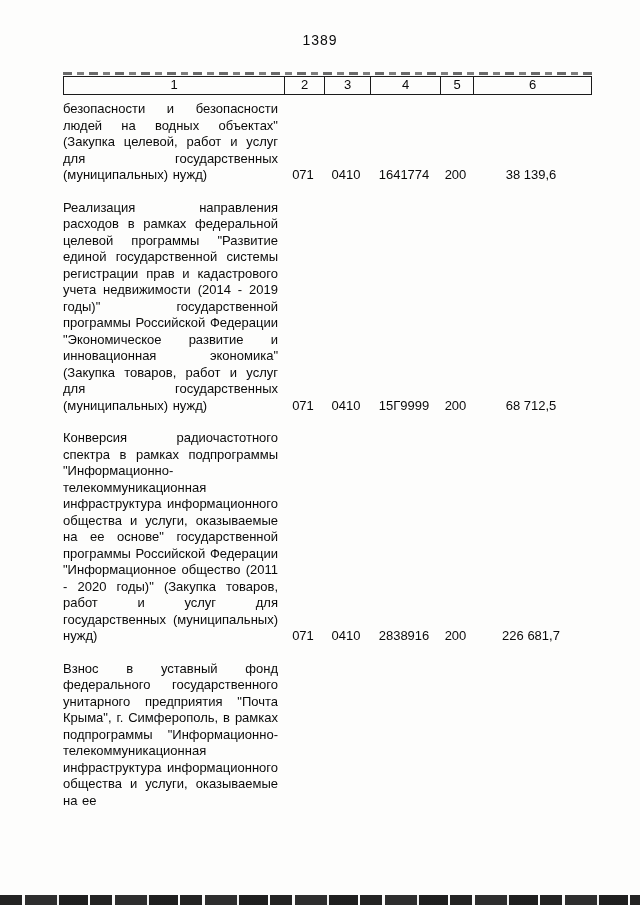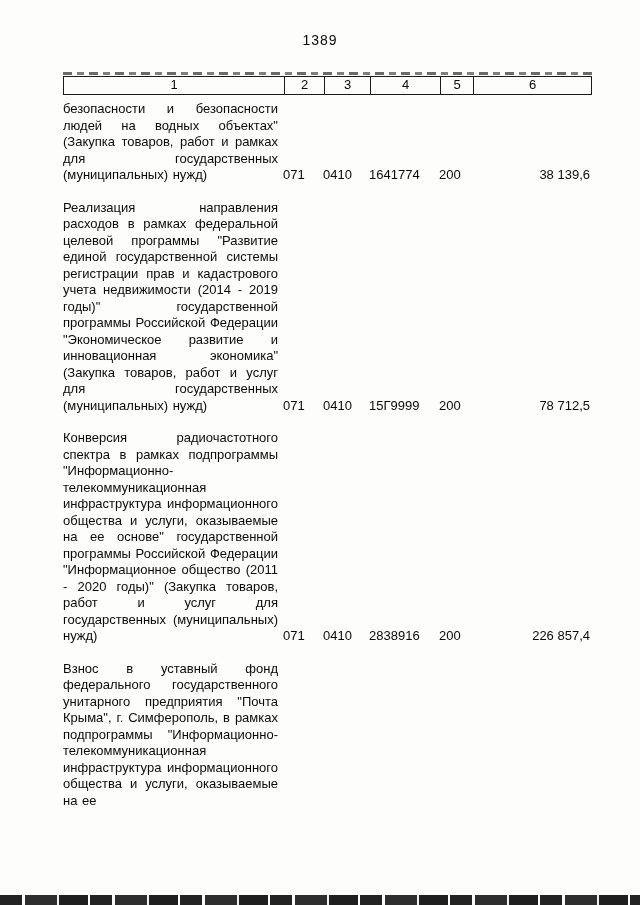--- a/index.html
+++ b/index.html
@@ -57,22 +57,22 @@
     font-size:13px;
     line-height:16.5px;
   }
   .trow:first-child { margin-top:2px; }
   .td { box-sizing:border-box; }
   .td.c1 {
     text-align:justify;
     padding-right:5px;
     word-spacing:1px;
   }
-  .td.c2, .td.c3, .td.c4, .td.c5 { white-space:nowrap; }
-  .td.c6 { text-align:right; white-space:nowrap; padding-right:2px; }
+  .td.c2, .td.c3, .td.c4, .td.c5 { text-align:center; white-space:nowrap; }
+  .td.c6 { text-align:center; white-space:nowrap; padding-right:2px; }
   .scan-artifact {
     position:absolute;
     left:0; right:0; bottom:0;
     height:10px;
     background:
       repeating-linear-gradient(90deg,#101010 0 22px, rgba(250,250,250,.9) 22px 25px, #1c1c1c 25px 57px, rgba(240,240,240,.85) 57px 59px, #0c0c0c 59px 88px, rgba(255,255,255,.8) 88px 90px);
     opacity:.92;
   }
 </style>
 </head>
@@ -91,44 +91,44 @@
       <div class="th c2">2</div>
       <div class="th c3">3</div>
       <div class="th c4">4</div>
       <div class="th c5">5</div>
       <div class="th c6">6</div>
     </div>
 
     <div class="tbody">
 
       <div class="trow">
-        <div class="td c1">безопасности и безопасности людей на водных объектах" (Закупка товаров, работ и рамках для государственных (муниципальных) нужд)</div>
+        <div class="td c1">безопасности и безопасности людей на водных объектах" (Закупка целевой, работ и услуг для государственных (муниципальных) нужд)</div>
         <div class="td c2">071</div>
         <div class="td c3">0410</div>
         <div class="td c4">1641774</div>
         <div class="td c5">200</div>
         <div class="td c6">38 139,6</div>
       </div>
 
       <div class="trow">
         <div class="td c1">Реализация направления расходов в рамках федеральной целевой программы "Развитие единой государственной системы регистрации прав и кадастрового учета недвижимости (2014 - 2019 годы)" государственной программы Российской Федерации "Экономическое развитие и инновационная экономика" (Закупка товаров, работ и услуг для государственных (муниципальных) нужд)</div>
         <div class="td c2">071</div>
         <div class="td c3">0410</div>
         <div class="td c4">15Г9999</div>
         <div class="td c5">200</div>
-        <div class="td c6">78 712,5</div>
+        <div class="td c6">68 712,5</div>
       </div>
 
       <div class="trow">
         <div class="td c1">Конверсия радиочастотного спектра в рамках подпрограммы "Информационно-телекоммуникационная инфраструктура информационного общества и услуги, оказываемые на ее основе" государственной программы Российской Федерации "Информационное общество (2011 - 2020 годы)" (Закупка товаров, работ и услуг для государственных (муниципальных) нужд)</div>
         <div class="td c2">071</div>
         <div class="td c3">0410</div>
         <div class="td c4">2838916</div>
         <div class="td c5">200</div>
-        <div class="td c6">226 857,4</div>
+        <div class="td c6">226 681,7</div>
       </div>
 
       <div class="trow">
         <div class="td c1">Взнос в уставный фонд федерального государственного унитарного предприятия "Почта Крыма", г. Симферополь, в рамках подпрограммы "Информационно-телекоммуникационная инфраструктура информационного общества и услуги, оказываемые на ее</div>
         <div class="td c2"></div>
         <div class="td c3"></div>
         <div class="td c4"></div>
         <div class="td c5"></div>
         <div class="td c6"></div>
       </div>

